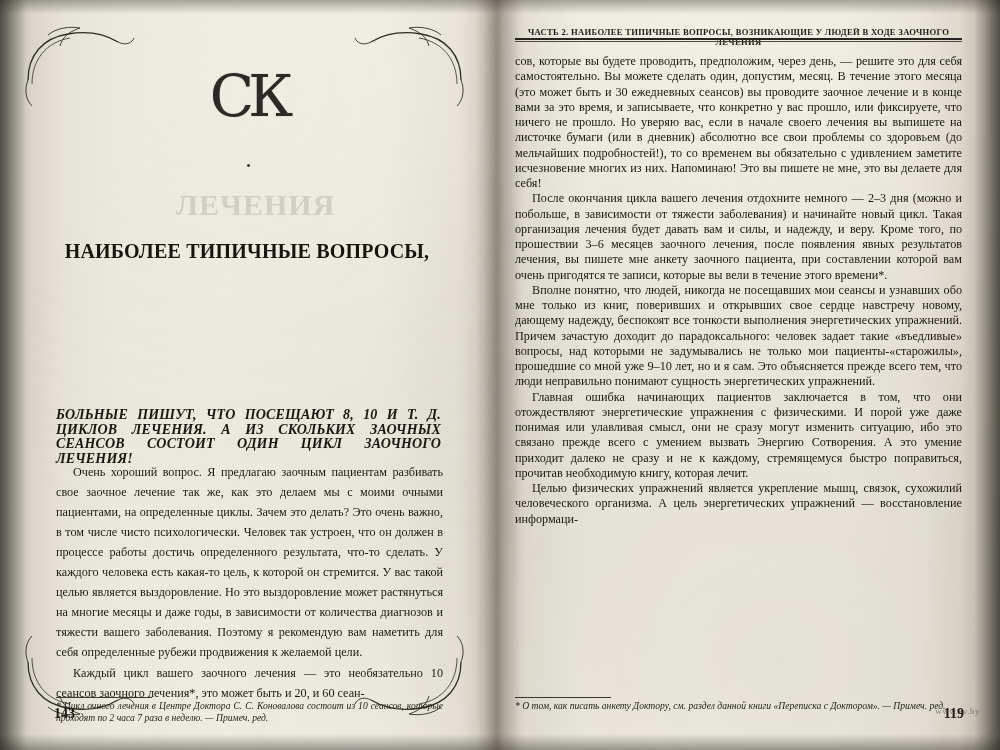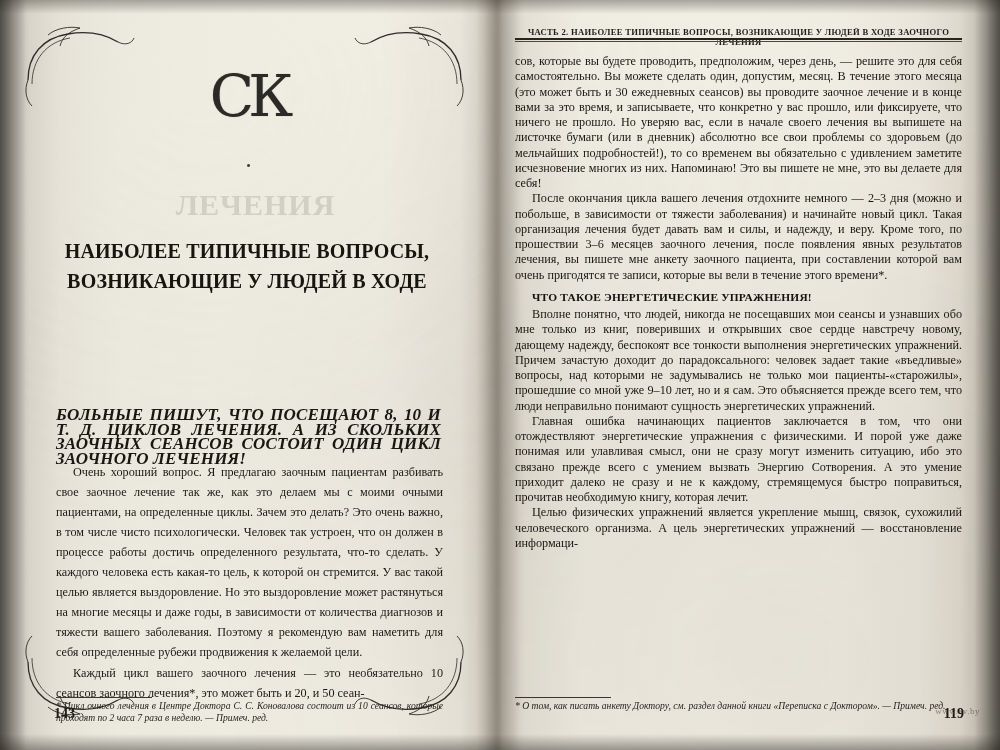--- a/index.html
+++ b/index.html
@@ -101,21 +101,21 @@
     letter-spacing: 0.2px;
     text-transform: uppercase;
   }
   .chapter-title .ln { display: block; }
 
   .lead-bold {
     position: absolute;
     left: 56px;
     width: 385px;
     top: 408px;
-    font-size: 17px;
+    font-size: 14px;
     line-height: 14.6px;
     font-weight: bold;
     font-style: italic;
     color: #191711;
     text-align: justify;
     text-transform: uppercase;
     letter-spacing: 0.15px;
   }
   .left-body {
     position: absolute;
@@ -309,44 +309,42 @@
         <path d="M439,636 C443,626 441,616 435,610" stroke-width="0.9"></path>
       </svg>
     </div>
 
     <div class="monogram">СК</div>
     <div class="monogram-dot">•</div>
     <div class="ghost-title">ЛЕЧЕНИЯ</div>
 
     <div class="chapter-title">
       <span class="ln">НАИБОЛЕЕ ТИПИЧНЫЕ ВОПРОСЫ,</span>
-      <span class="ln">ВОЗНИКАЮЩИЕ У ЛЮДЕЙ В ХОДЕ</span>
     </div>
 
     <div class="lead-bold">БОЛЬНЫЕ ПИШУТ, ЧТО ПОСЕЩАЮТ 8, 10 И Т. Д. ЦИКЛОВ ЛЕЧЕНИЯ. А ИЗ СКОЛЬКИХ ЗАОЧНЫХ СЕАНСОВ СОСТОИТ ОДИН ЦИКЛ ЗАОЧНОГО ЛЕЧЕНИЯ!</div>
 
     <div class="left-body">
       <p>Очень хороший вопрос. Я предлагаю заочным пациентам разбивать свое заочное лечение так же, как это делаем мы с моими очными пациентами, на определенные циклы. Зачем это делать? Это очень важно, в том числе чисто психологически. Человек так устроен, что он должен в процессе работы достичь определенного результата, что-то сделать. У каждого человека есть какая-то цель, к которой он стремится. У вас такой целью является выздоровление. Но это выздоровление может растянуться на многие месяцы и даже годы, в зависимости от количества диагнозов и тяжести вашего заболевания. Поэтому я рекомендую вам наметить для себя определенные рубежи продвижения к желаемой цели.</p>
-      <p>Каждый цикл вашего заочного лечения — это необязательно 10 сеансов заочного лечения*, это может быть и 20, и 50 сеан-</p>
+      <p>Каждый цикл вашего заочного лечения — это необязательно 10 сеансов заочного лечения*, это может быть и 20, и 60 сеан-</p>
     </div>
 
     <div class="footnote-rule"></div>
     <div class="footnote">* Цикл очного лечения в Центре Доктора С. С. Коновалова состоит из 10 сеансов, которые проходят по 2 часа 7 раза в неделю. — Примеч. ред.</div>
     <div class="folio-left">143</div>
   </div>
 
   <div class="page page-right">
     <div class="running-head">ЧАСТЬ 2. НАИБОЛЕЕ ТИПИЧНЫЕ ВОПРОСЫ, ВОЗНИКАЮЩИЕ У ЛЮДЕЙ В ХОДЕ ЗАОЧНОГО ЛЕЧЕНИЯ</div>
     <div class="head-rule"></div>
     <div class="head-rule2"></div>
 
     <div class="right-body">
       <p class="noind">сов, которые вы будете проводить, предположим, через день, — решите это для себя самостоятельно. Вы можете сделать один, допустим, месяц. В течение этого месяца (это может быть и 30 ежедневных сеансов) вы проводите заочное лечение и в конце вами за это время, и записываете, что конкретно у вас прошло, или фиксируете, что ничего не прошло. Но уверяю вас, если в начале своего лечения вы выпишете на листочке бумаги (или в дневник) абсолютно все свои проблемы со здоровьем (до мельчайших подробностей!), то со временем вы обязательно с удивлением заметите исчезновение многих из них. Напоминаю! Это вы пишете не мне, это вы делаете для себя!</p>
       <p>После окончания цикла вашего лечения отдохните немного — 2–3 дня (можно и побольше, в зависимости от тяжести заболевания) и начинайте новый цикл. Такая организация лечения будет давать вам и силы, и надежду, и веру. Кроме того, по прошествии 3–6 месяцев заочного лечения, после появления явных результатов лечения, вы пишете мне анкету заочного пациента, при составлении которой вам очень пригодятся те записи, которые вы вели в течение этого времени*.</p>
-      <p class="subhead">ЧТО ТАКОЕ ЭНЕРГЕТИЧЕСКИЕ УПРАЖНЕНИЯ!</p>
       <p>Вполне понятно, что людей, никогда не посещавших мои сеансы и узнавших обо мне только из книг, поверивших и открывших свое сердце навстречу новому, дающему надежду, беспокоят все тонкости выполнения энергетических упражнений. Причем зачастую доходит до парадоксального: человек задает такие «въедливые» вопросы, над которыми не задумывались не только мои пациенты-«старожилы», прошедшие со мной уже 9–10 лет, но и я сам. Это объясняется прежде всего тем, что люди неправильно понимают сущность энергетических упражнений.</p>
       <p>Главная ошибка начинающих пациентов заключается в том, что они отождествляют энергетические упражнения с физическими. И порой уже даже понимая или улавливая смысл, они не сразу могут изменить ситуацию, ибо это связано прежде всего с умением вызвать Энергию Сотворения. А это умение приходит далеко не сразу и не к каждому, стремящемуся быстро поправиться, прочитав необходимую книгу, которая лечит.</p>
       <p>Целью физических упражнений является укрепление мышц, связок, сухожилий человеческого организма. А цель энергетических упражнений — восстановление информаци-</p>
     </div>
 
     <div class="footnote-rule-r"></div>
     <div class="footnote-right">* О том, как писать анкету Доктору, см. раздел данной книги «Переписка с Доктором». — Примеч. ред.</div>
     <div class="folio-right">119</div>
     <div class="watermark">www.av.by</div>
   </div>

